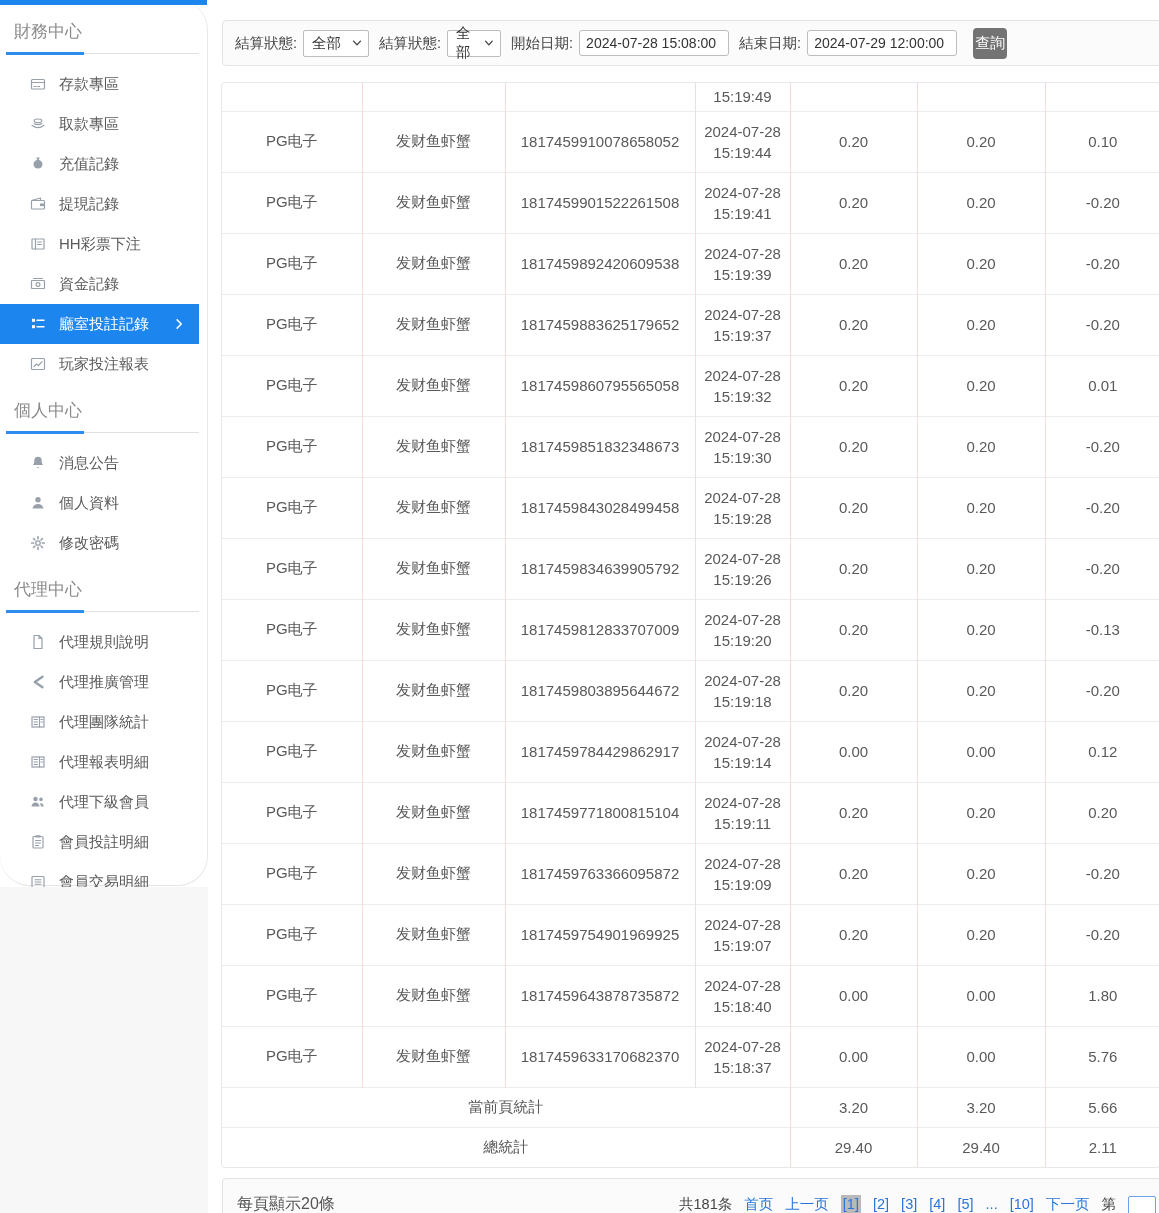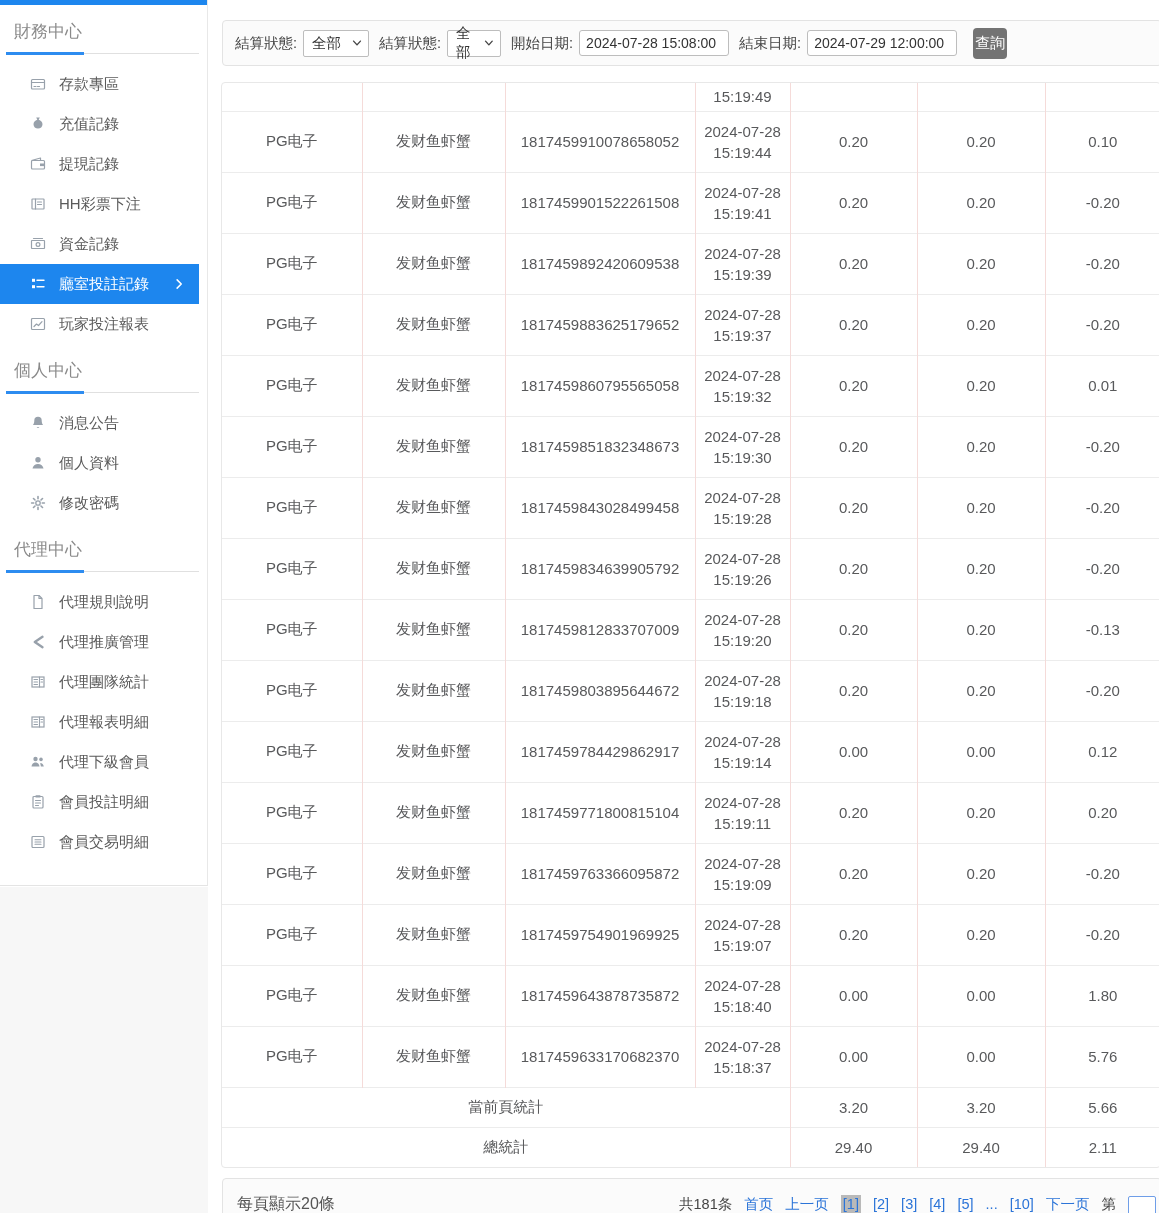--- a/index.html
+++ b/index.html
@@ -1,21 +1,21 @@
 <!DOCTYPE html>
 <html><head>
 <meta charset="utf-8">
 <style>
   * { margin:0; padding:0; box-sizing:border-box; }
   body { font-family:"Liberation Sans", sans-serif; background:#fff; }
   .page { position:relative; width:1159px; height:1213px; overflow:hidden; background:#fff; }
 
   
   .sidebar { position:absolute; left:0; top:0; width:208px; height:886px;
-             background:#fff; border-right:1px solid #e8e8e8; border-bottom:1px solid #e4e4e4; }
+             background:#fff; border-right:1px solid #e8e8e8; border-bottom:1px solid #e4e4e4;border-radius:30px; }
   .below-sidebar { position:absolute; left:0; top:887px; width:208px; height:326px; background:#f7f7f7; }
   .topbar { height:5px; background:#1d86ee; }
   .section-title { font-size:17px; color:#8a8a8a; padding:15px 14px 9px 14px; }
   .rule { display:flex; align-items:center; margin:0 8px 9px 6px; }
   .rule-blue { width:78px; height:3px; background:#2d8cf0; }
   .rule-gray { flex:1; height:1px; background:#e0e0e0; }
   .menu-item { display:flex; align-items:center; height:40px; padding-left:30px; color:#5a5a5a;
                font-size:15px; cursor:pointer; }
   .menu-item .ic { width:16px; height:16px; margin-right:13px; color:#98a1ab; flex:0 0 16px; }
   .menu-item.active { background:#1d86ee; color:#fff; width:199px; }
@@ -79,20 +79,27 @@
         <span class="rule-blue"></span>
         <span class="rule-gray"></span>
       </div>
 
     <div class="menu-item">
       <svg class="ic" viewBox="0 0 16 16">
           <rect x="1.5" y="3.5" width="13" height="9.5" rx="1" stroke="currentColor" fill="none" stroke-width="1.2"></rect>
           <path d="M1.5 6.5h13M4 10.5h2M7.5 10.5h2" stroke="currentColor" fill="none" stroke-width="1.2" stroke-linecap="round"></path>
         </svg>
       <span>存款專區</span>
+    </div>
+    <div class="menu-item">
+      <svg class="ic" viewBox="0 0 16 16">
+          <ellipse cx="8" cy="4.8" rx="3.8" ry="1.8" stroke="currentColor" fill="none" stroke-width="1.2"></ellipse>
+          <path d="M2 9.3c2 1.6 4 2.4 6 2.4s4-.8 6-2.4M4.2 7.6c1 .7 2.3 1.1 3.8 1.1s2.8-.4 3.8-1.1" stroke="currentColor" fill="none" stroke-width="1.2" stroke-linecap="round"></path>
+        </svg>
+      <span>取款專區</span>
     </div>
     <div class="menu-item">
       <svg class="ic" viewBox="0 0 16 16">
           <path d="M6.2 1.5h3.6l-1.1 2.3c2.3.6 3.8 2.4 3.8 4.5 0 2.8-2 4.2-4.5 4.2s-4.5-1.4-4.5-4.2c0-2.1 1.5-3.9 3.8-4.5z" fill="currentColor" stroke="none"></path>
         </svg>
       <span>充值記錄</span>
     </div>
     <div class="menu-item">
       <svg class="ic" viewBox="0 0 16 16">
           <rect x="1.5" y="4.5" width="13" height="8.5" rx="1" stroke="currentColor" fill="none" stroke-width="1.2"></rect>

